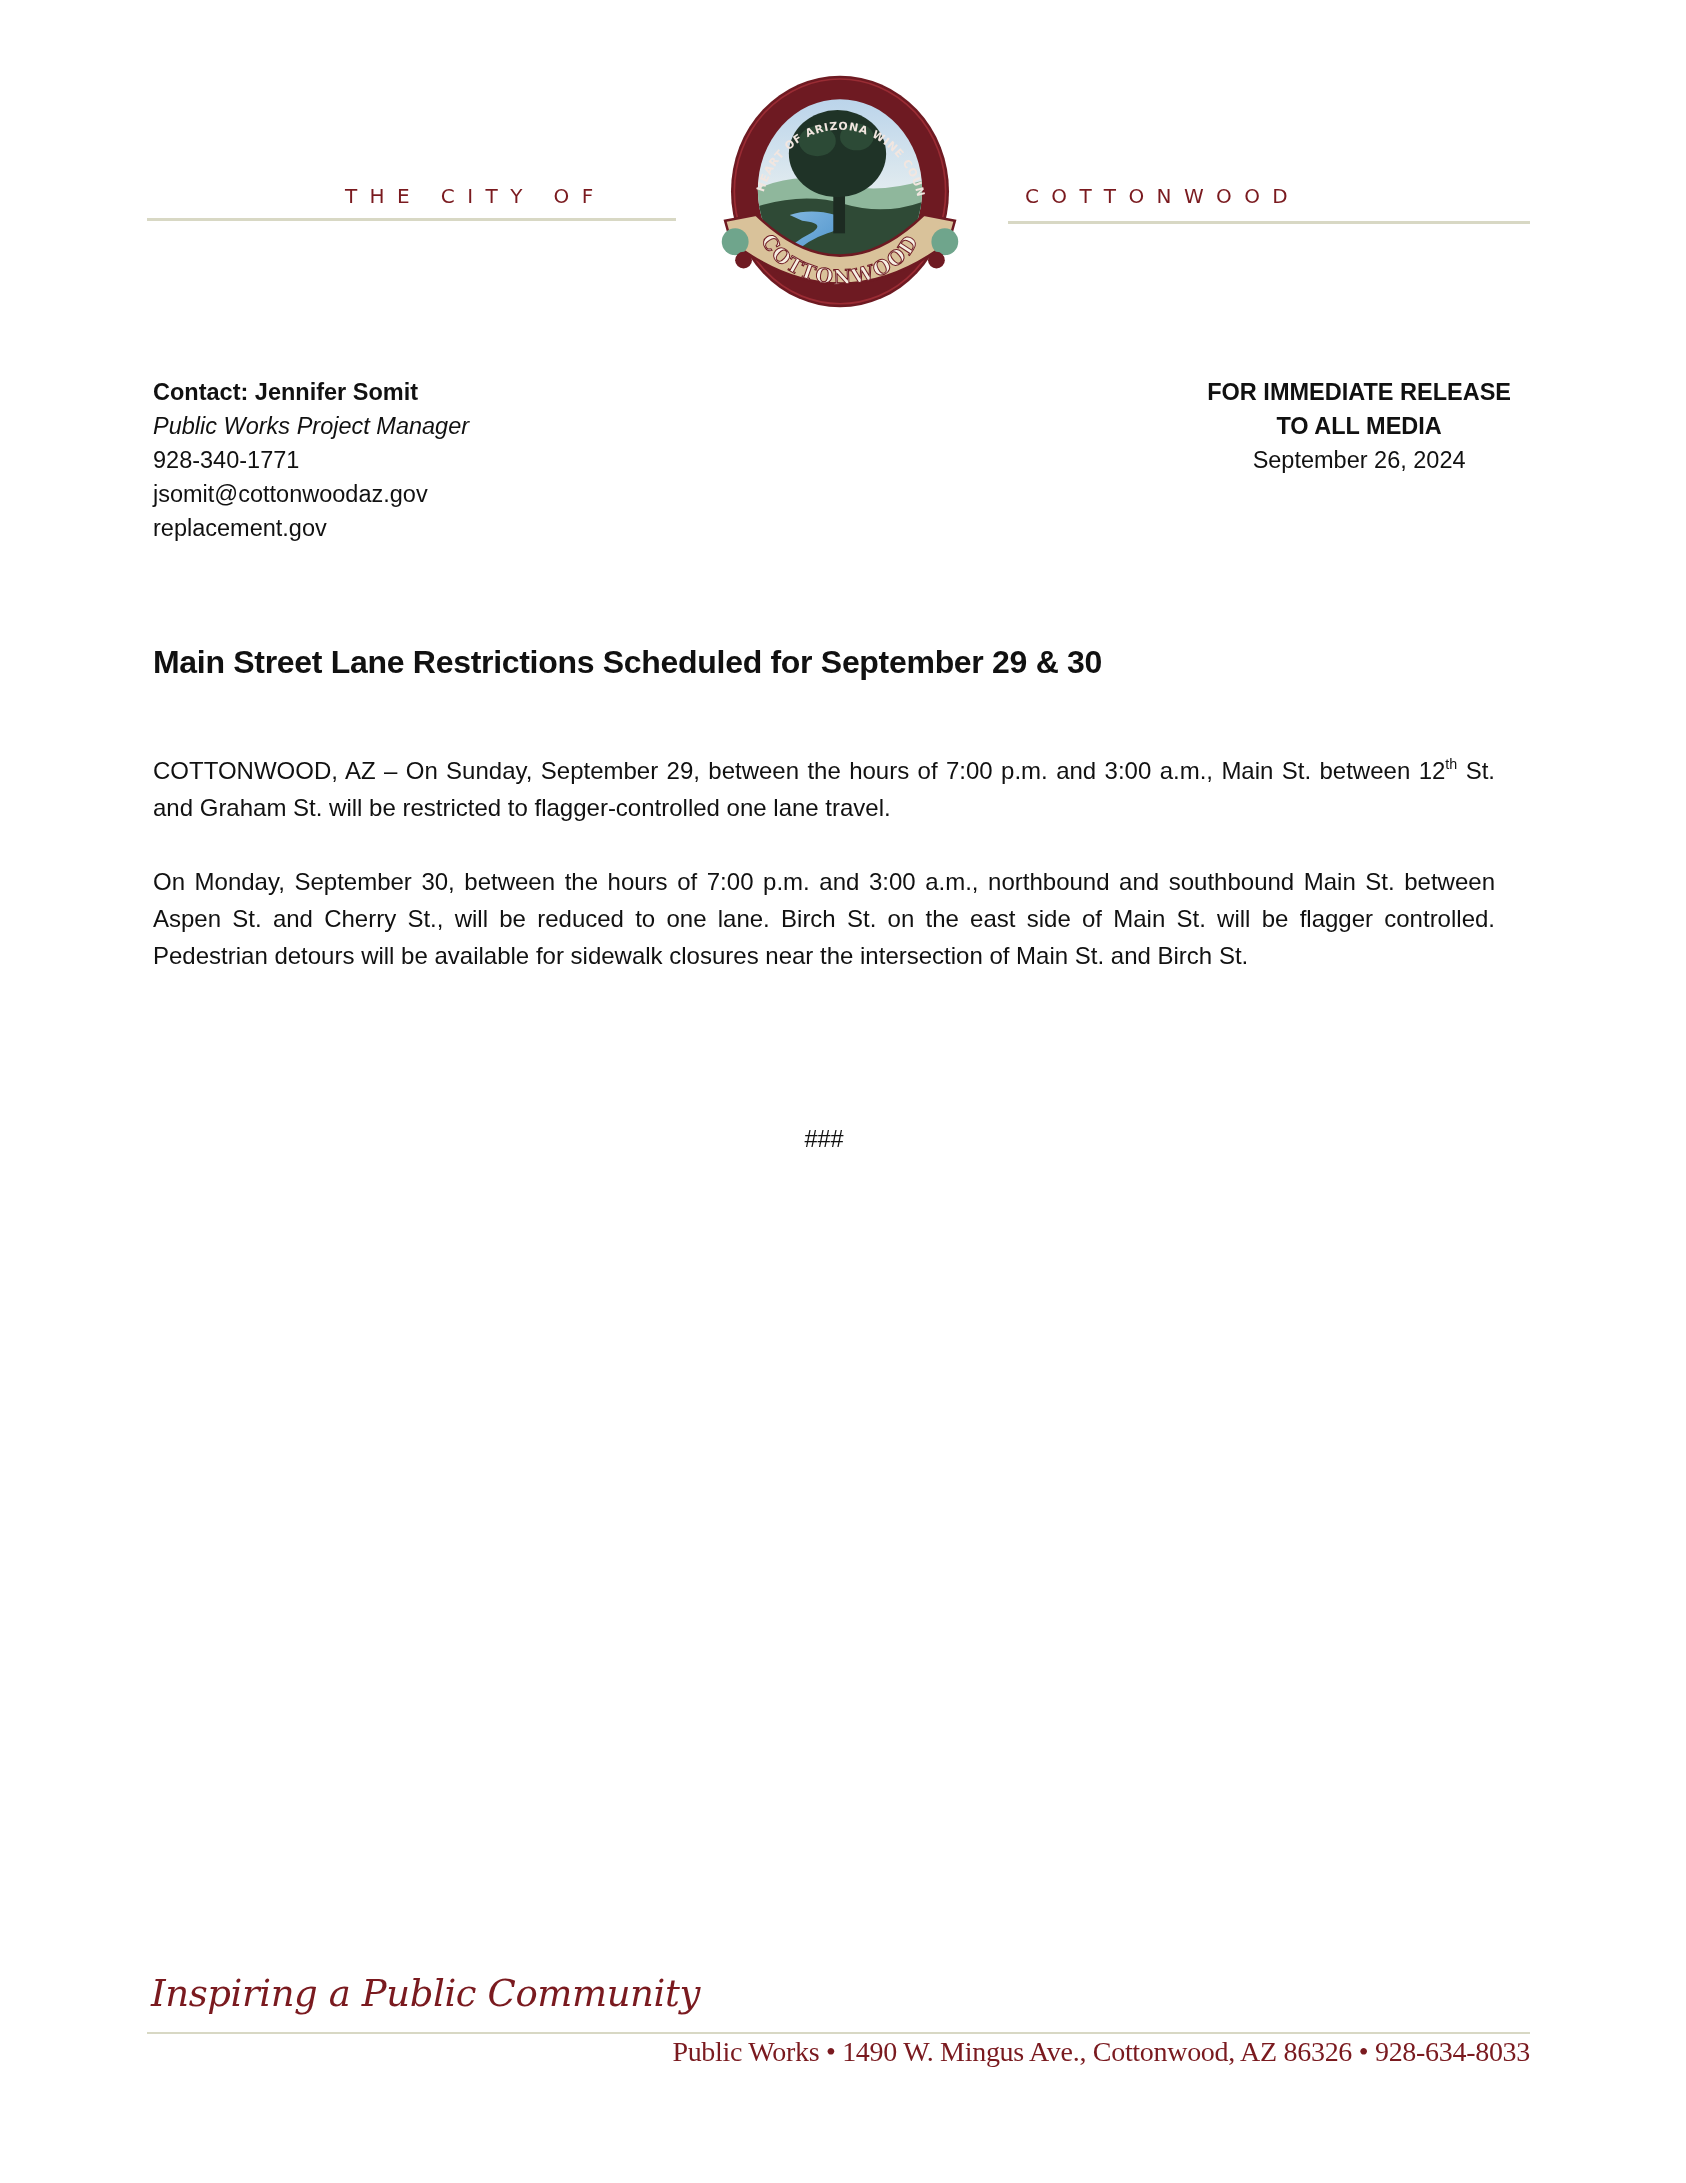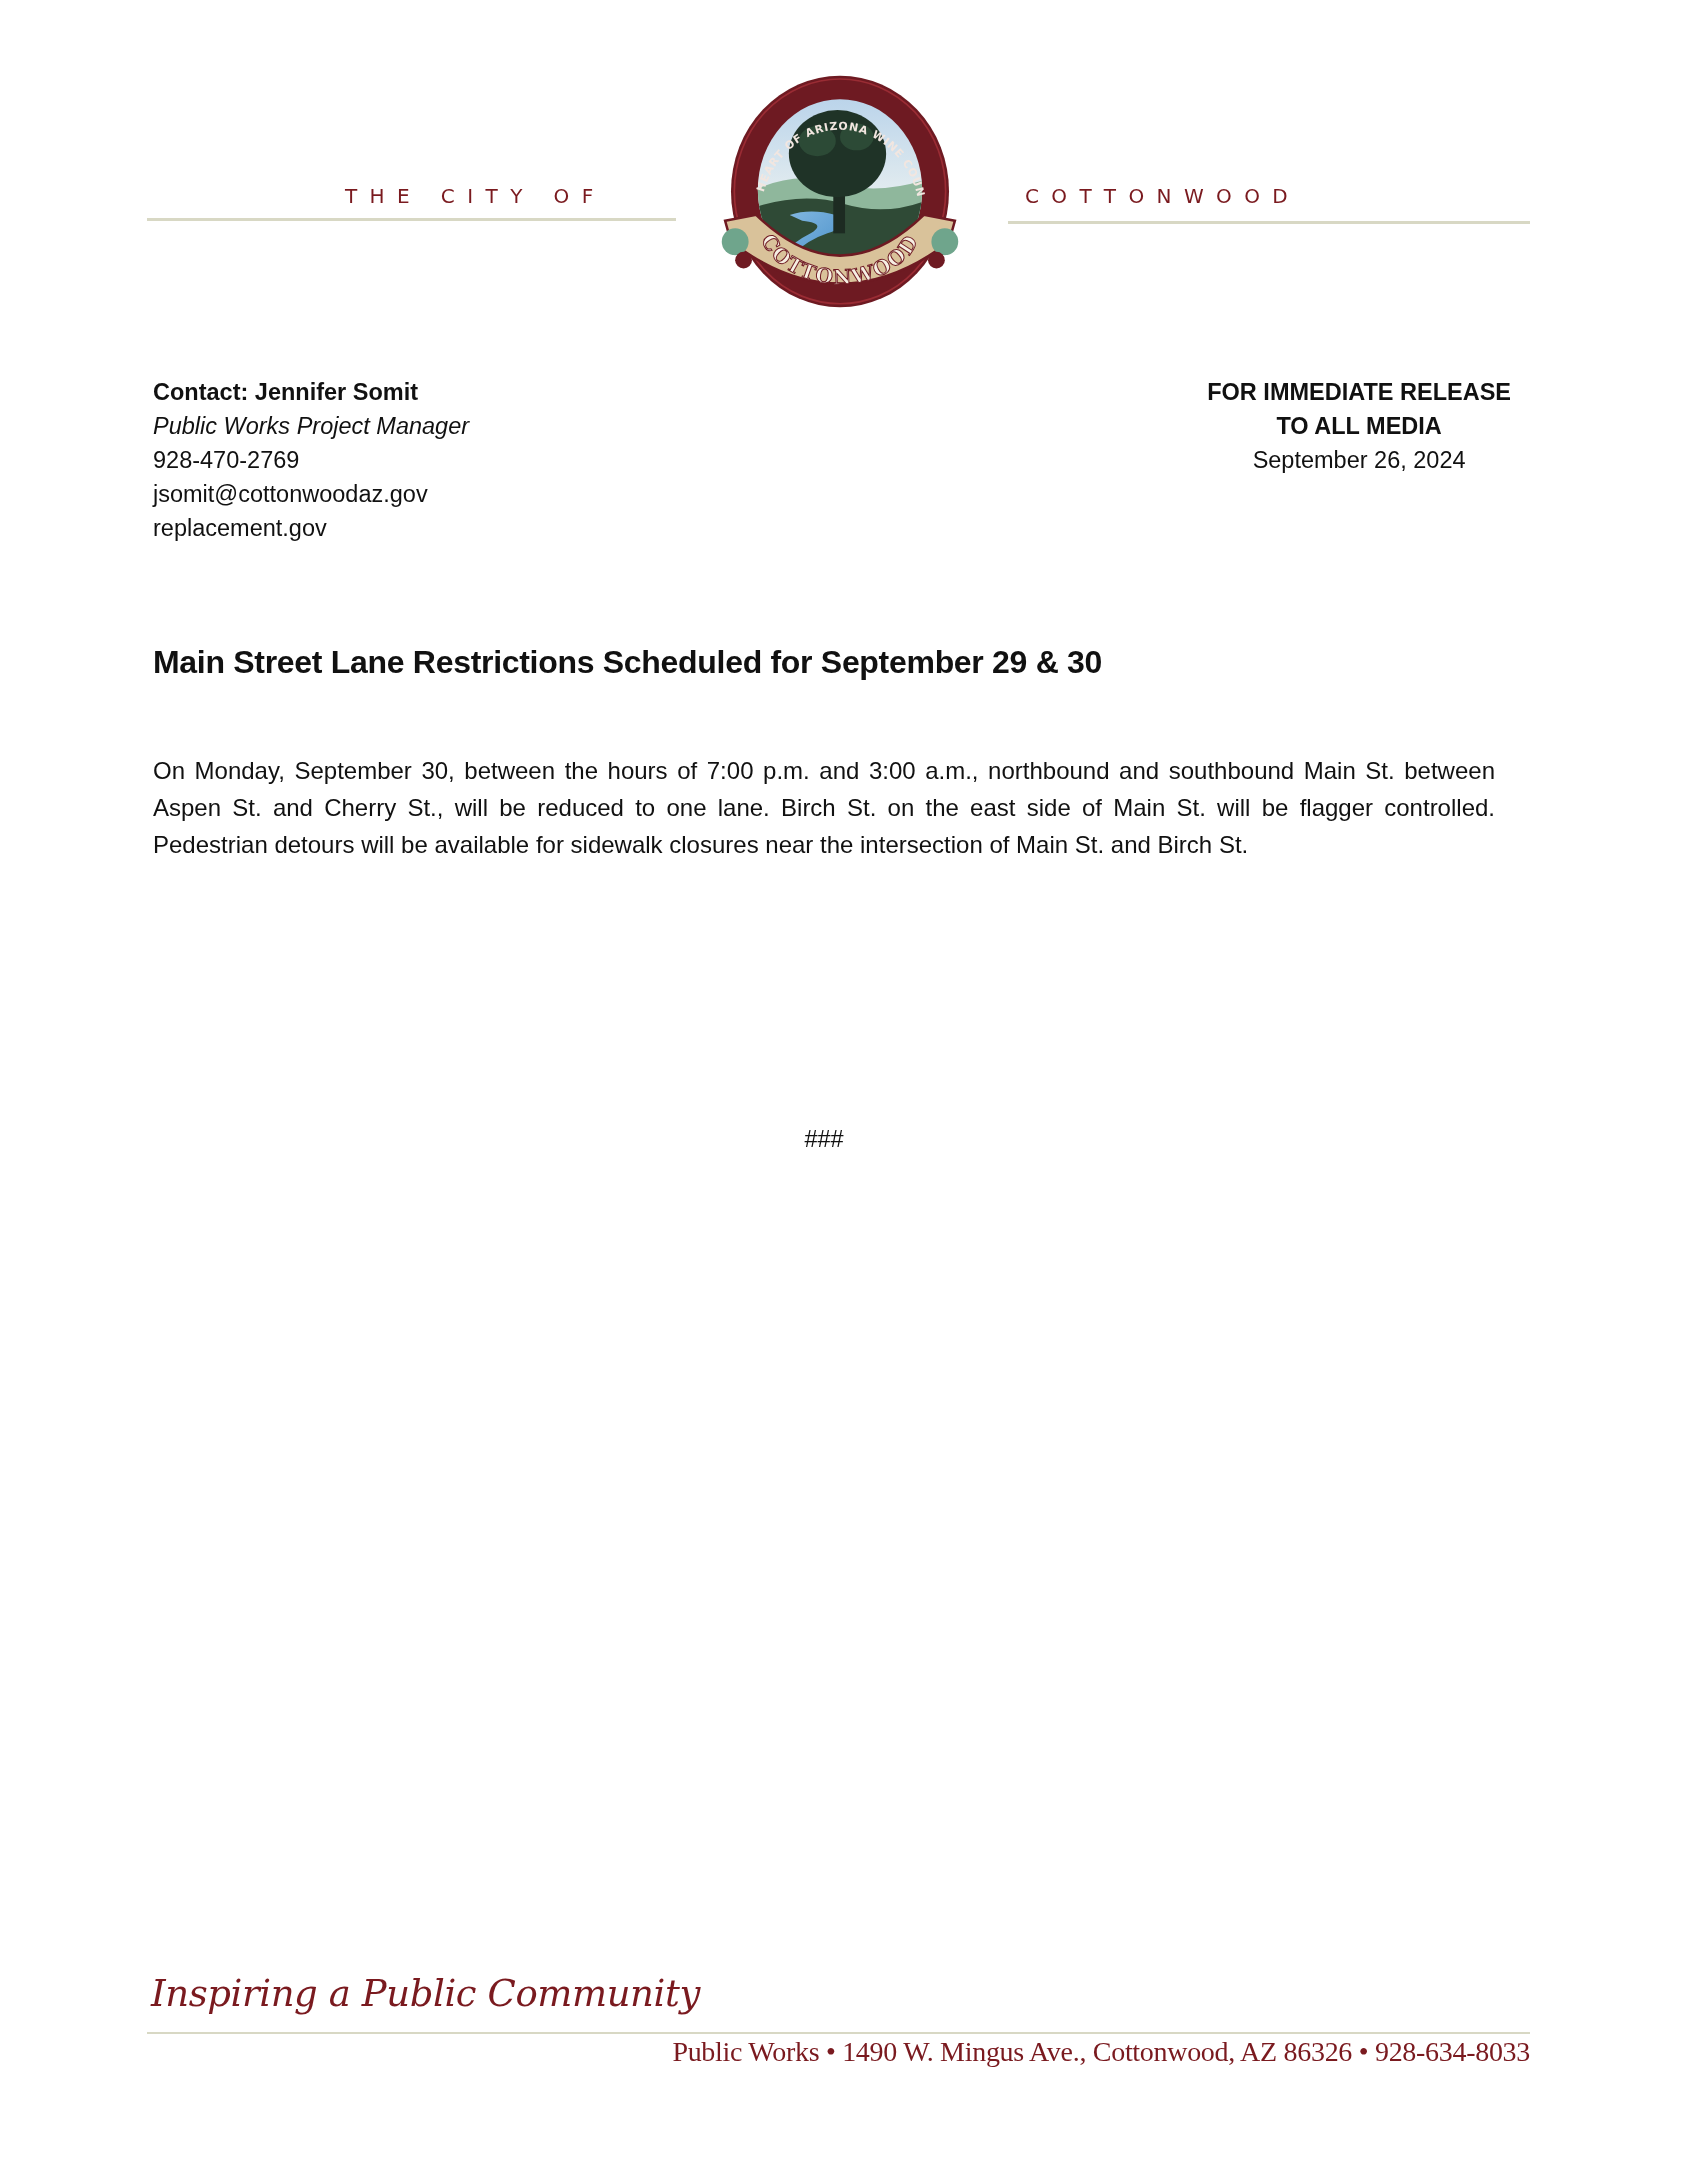--- a/index.html
+++ b/index.html
@@ -111,34 +111,35 @@
     </text>
   </svg>
 </div>
 
 <div class="abs lh-text lh-right">COTTONWOOD</div>
 <div class="abs rule rule-right"></div>
 
 <div class="abs contact">
   <div class="name">Contact: Jennifer Somit</div>
   <div class="role">Public Works Project Manager</div>
-  <div>928-470-2769</div>
+  <div>928-340-1771</div>
   <div>jsomit@cottonwoodaz.gov</div>
   <div>replacement.gov</div>
 </div>
 
 <div class="abs release">
   <div class="bold">FOR IMMEDIATE RELEASE</div>
   <div class="bold">TO ALL MEDIA</div>
   <div>September 26, 2024</div>
 </div>
 
 <div class="abs title">Main Street Lane Restrictions Scheduled for September 29 &amp; 30</div>
 
 <div class="abs body">
+  <p><span>COTTONWOOD, AZ – On Sunday, September 29, between the hours of 7:00 p.m. and 3:00 a.m., Main St. between 12</span><sup>th</sup><span> St. and Graham St. will be restricted to flagger-controlled one lane travel.</span></p>
   <p>On Monday, September 30, between the hours of 7:00 p.m. and 3:00 a.m., northbound and southbound Main St. between Aspen St. and Cherry St., will be reduced to one lane. Birch St. on the east side of Main St. will be flagger controlled. Pedestrian detours will be available for sidewalk closures near the intersection of Main St. and Birch St.</p>
 </div>
 <div class="abs endmark">###</div>
 
 <div class="abs tagline">Inspiring a Public Community</div>
 <div class="abs rule-footer"></div>
 <div class="abs address">Public Works • 1490 W. Mingus Ave., Cottonwood, AZ 86326 • 928-634-8033</div>
 
 
 </body></html>

